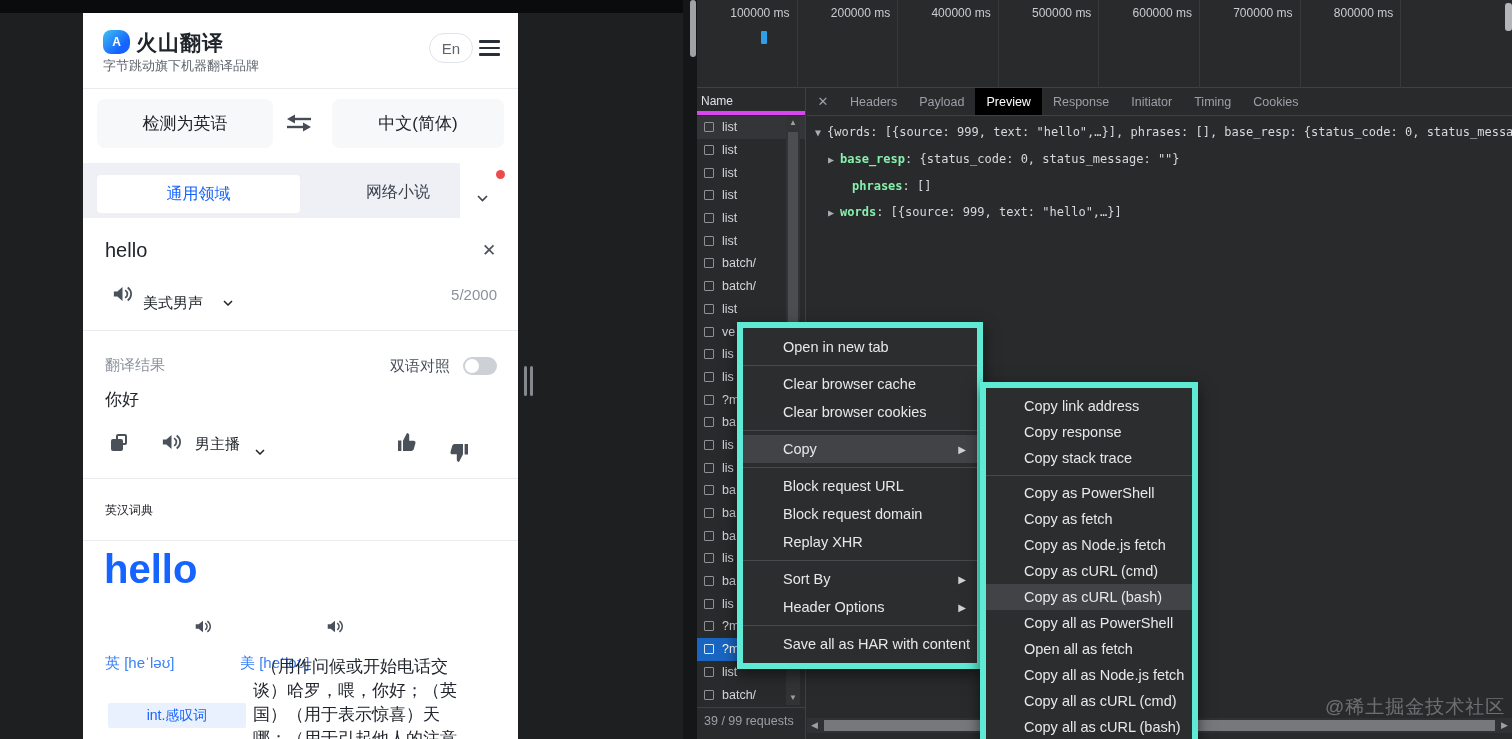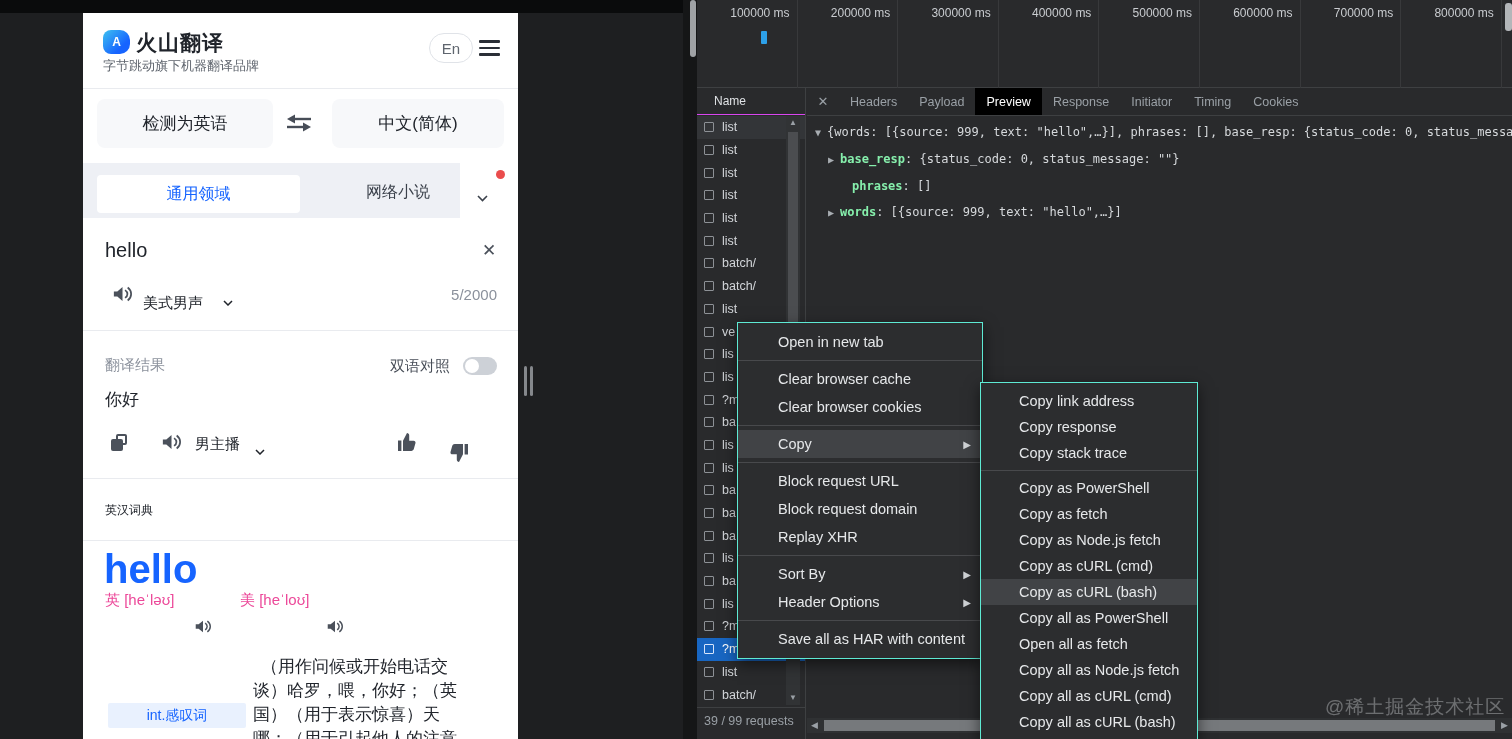--- a/index.html
+++ b/index.html
@@ -56,40 +56,40 @@
   #copy-icon .b { position:absolute; left:5px; top:0; width:11px; height:11px; border:2px solid #4b515b; border-radius:2px; }
   #copy-icon .f { position:absolute; left:0; top:5px; width:12px; height:12px; background:#4b515b; border-radius:2px; }
   #speaker2 { position:absolute; left:79px; top:420px; }
   #voice2 { position:absolute; left:112px; top:422px; font-size:15px; color:#20242b; }
   #chevron2 { position:absolute; left:172px; top:428px; color:#20242b; }
   #thumb-up { position:absolute; left:314px; top:419px; color:#4b515b; }
   #thumb-down { position:absolute; left:365px; top:426px; color:#4b515b; transform:rotate(180deg); }
 
   #dict-title { position:absolute; left:22px; top:489px; font-size:12px; color:#20242b; }
   #dict-word { position:absolute; left:21px; top:534px; font-size:40px; font-weight:bold; color:#1664ff; }
-  .phon { position:absolute; top:578px; font-size:15px; color:#ec4899; }
+  .phon { position:absolute; top:641px; font-size:15px; color:#3b82f6; }
   #speaker-uk { position:absolute; left:112px; top:606px; }
   #speaker-us { position:absolute; left:244px; top:606px; }
   #pos-badge { position:absolute; left:25px; top:690px; width:138px; height:25px; background:#e9f1fe; border-radius:2px;
     color:#1664ff; font-size:14px; display:flex; align-items:center; justify-content:center; }
   .def-line { position:absolute; left:170px; font-size:17px; color:#20242b; white-space:nowrap; }
 
   
   #left-track { position:absolute; left:683px; top:0; width:14px; height:739px; background:#151617; }
   #left-thumb { position:absolute; left:690px; top:0; width:6px; height:57px; background:#9fa2a5; border-radius:3px; }
   #devtools { position:absolute; left:697px; top:0; width:815px; height:739px; background:#292a2c; color:#dfe2e5; }
 
   #timeline { position:absolute; left:0; top:0; width:815px; height:88px; border-bottom:1px solid #3e4042; display:flex; }
   .tl-cell { width:100.6px; height:88px; border-right:1px solid #38393b; font-size:12px; color:#c9ccd0;
     text-align:right; padding:6px 7px 0 0; }
   #tl-marker { position:absolute; left:64px; top:31px; width:6px; height:13px; background:#2da0e8; border-radius:1px; }
   #tl-sb { position:absolute; right:0; top:3px; width:7px; height:28px; background:#b3b6b9; border-radius:3px; }
 
   #name-panel { position:absolute; left:0; top:88px; width:109px; bottom:0; border-right:1px solid #3e4042; }
-  #name-header { height:27px; line-height:27px; padding-left:17px; font-size:12px; color:#dfe2e5; border-bottom:1px solid #d946ef; }
+  #name-header { height:27px; line-height:27px; padding-left:4px; font-size:12px; color:#dfe2e5; border-bottom:4px solid #d946ef; }
   #rows { position:absolute; left:0; top:28px; width:108px; }
   .req-row { height:22.7px; display:flex; align-items:center; padding-left:7px; gap:8px; font-size:12.5px; color:#d2d5d9; white-space:nowrap; overflow:hidden; }
   .req-row .cb { flex:0 0 auto; width:10px; height:10px; border:1.5px solid #8d9196; border-radius:1px; }
   .req-row.hov { background:#333538; }
   .req-row.sel { background:#1866c2; color:#fff; }
   .req-row.sel .cb { border-color:#d7e5fb; }
   #name-sb { position:absolute; left:89px; top:28px; width:14px; height:589px; background:#313335; }
   #name-sb .up,#name-sb .dn { position:absolute; left:0; width:14px; height:14px; font-size:8px; color:#9aa0a6; text-align:center; line-height:14px; }
   #name-sb .dn { bottom:0; }
   #name-sb .th { position:absolute; left:2px; top:16px; width:10px; height:465px; background:#4b4d50; }
@@ -107,21 +107,21 @@
   .tri { color:#a8adb2; font-size:10px; display:inline-block; width:12px; }
   .tri.child { margin-left:13px; }
   .nokey { margin-left:25px; }
   .jkey { color:#86efac;font-weight:bold; }
 
   #hscroll { position:absolute; left:0; right:0; bottom:6px; height:15px; background:#2f3133; }
   #hscroll .ar { position:absolute; top:0; width:15px; height:15px; color:#9aa0a6; font-size:9px; text-align:center; line-height:15px; }
   #hscroll .th { position:absolute; left:17px; right:17px; top:2px; height:11px; background:#76797c; }
 
   
-  .menu { position:absolute; background:#2c2d2f; border:1px solid #5eead4; box-shadow:0 5px 14px rgba(0,0,0,.55);
+  .menu { position:absolute; background:#2c2d2f; border:6px solid #5eead4; box-shadow:0 5px 14px rgba(0,0,0,.55);
     padding:5px 0; z-index:100; }
   .mi { position:relative; padding-left:40px; font-size:14.5px; color:#e6e8ea; display:flex; align-items:center; white-space:nowrap; }
   #main-menu { left:737px; top:322px; width:246px; }
   #main-menu .mi { height:28px; }
   #copy-submenu { left:980px; top:382px; width:218px; }
   #copy-submenu .mi { height:26px; padding-left:38px; }
   .mi.hl { background:#414346; }
   .mi .sub-ar { position:absolute; right:11px; font-size:10px; color:#cfd2d5; }
   .msep { height:1px; background:#48494c; margin:4px 0; }
 
@@ -255,21 +255,20 @@
   <div class="def-line" style="top:714px;">哪；（用于引起他人的注意</div>
 </div>
 
 <div id="left-track"></div>
 <div id="left-thumb"></div>
 
 <div id="devtools">
   <div id="timeline">
     <div class="tl-cell">100000 ms</div>
     <div class="tl-cell">200000 ms</div>
-    <div class="tl-cell">300000 ms</div>
     <div class="tl-cell">400000 ms</div>
     <div class="tl-cell">500000 ms</div>
     <div class="tl-cell">600000 ms</div>
     <div class="tl-cell">700000 ms</div>
     <div class="tl-cell">800000 ms</div>
   </div>
   <div id="tl-marker"></div>
   <div id="tl-sb"></div>
 
   <div id="name-panel">

